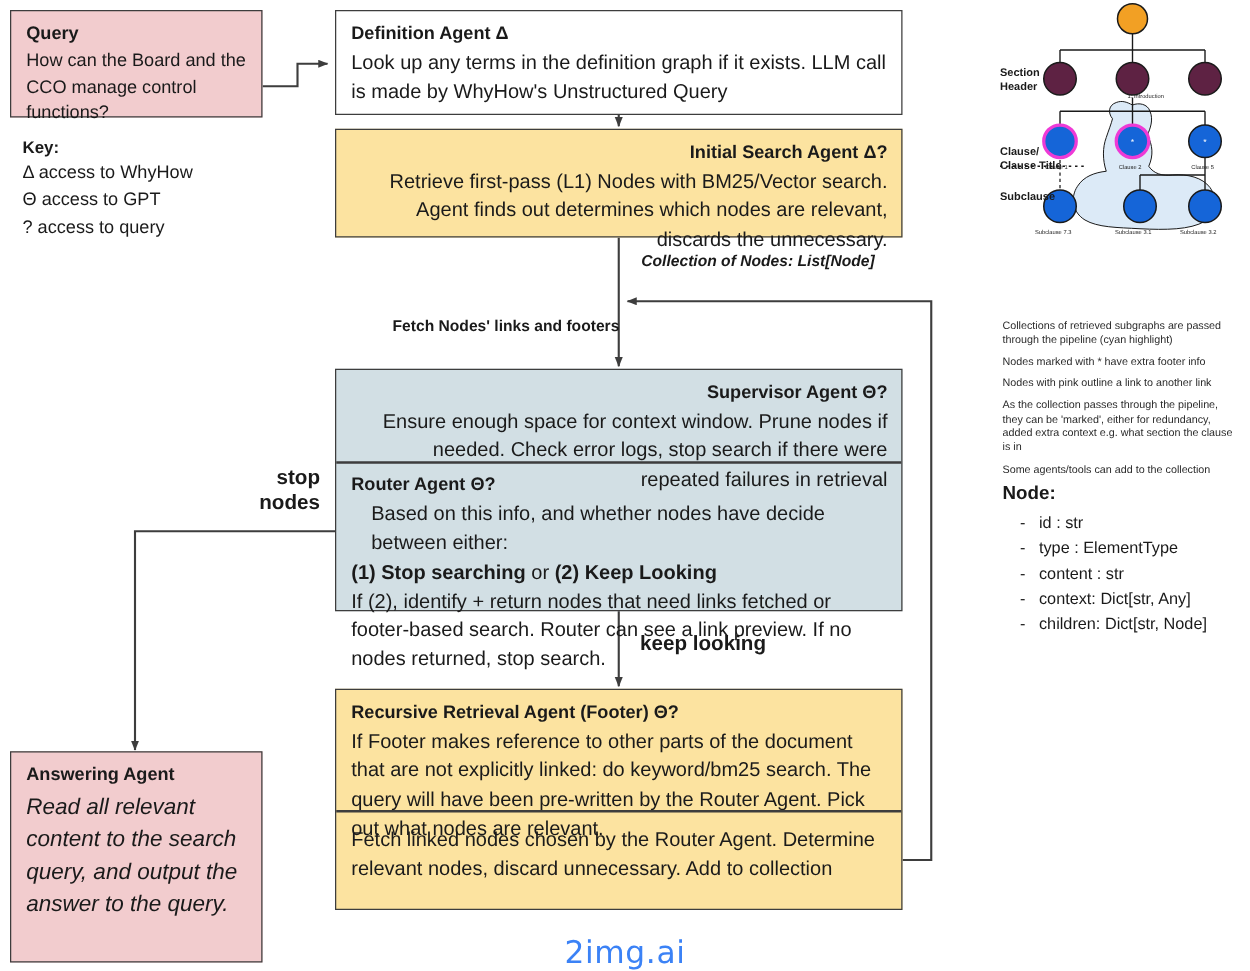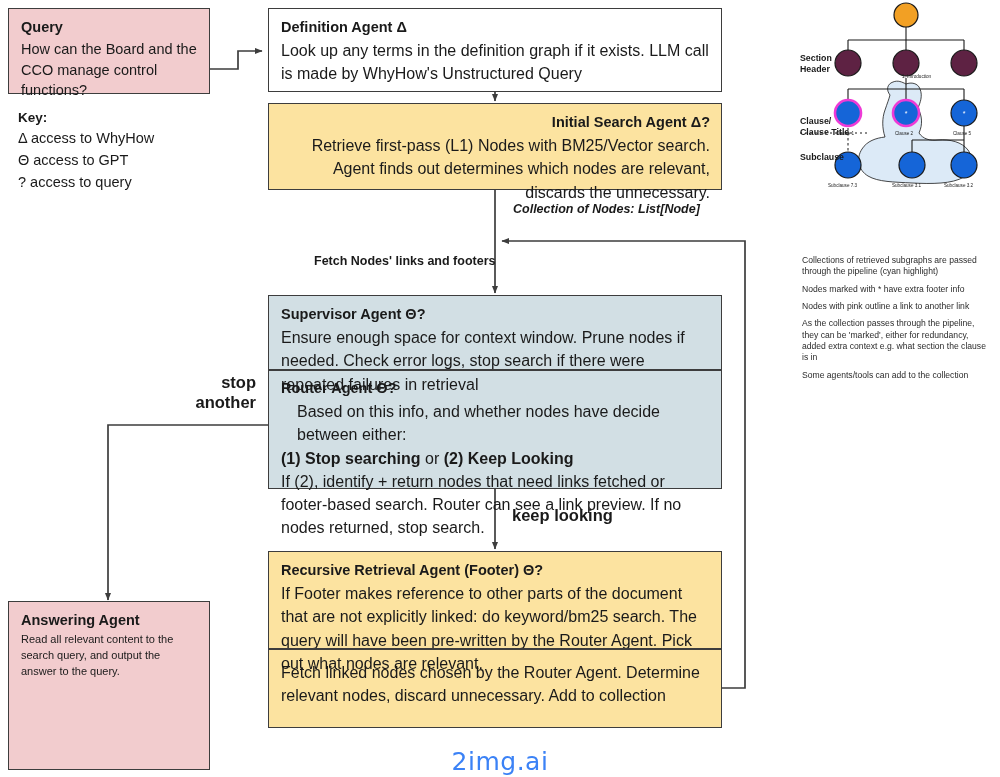--- a/index.html
+++ b/index.html
@@ -72,44 +72,44 @@
 
   <div class="keyblock" style="left:18px;top:108px;width:200px;">
     <span class="kt">Key:</span>
     <span class="kr">Δ access to WhyHow</span>
     <span class="kr">Θ access to GPT</span>
     <span class="kr">? access to query</span>
   </div>
 
   <div class="big-label" style="left:184px;top:373px;width:72px;text-align:right;">
     <span>stop</span><br>
-    <span>another</span>
+    <span>nodes</span>
   </div>
 
   <div class="box pink pad" style="left:8px;top:601px;width:202px;height:169px;">
     <span class="title">Answering Agent</span>
-    <span class="body" style="font-size:11px;line-height:1.45;">Read all relevant content to the search query, and output the answer to the query.</span>
+    <span class="body" style="font-size:18px;line-height:1.45;font-style:italic;">Read all relevant content to the search query, and output the answer to the query.</span>
   </div>
 
   <div class="box white pad" style="left:268px;top:8px;width:454px;height:84px;">
     <span class="title">Definition Agent Δ</span>
     <span class="body">Look up any terms in the definition graph if it exists. LLM call is made by WhyHow's Unstructured Query</span>
   </div>
 
   <div class="box yellow pad" style="left:268px;top:103px;width:454px;height:87px;text-align:right;">
     <span class="title">Initial Search Agent Δ?</span>
     <span class="body">Retrieve first-pass (L1) Nodes with BM25/Vector search. Agent finds out determines which nodes are relevant, discards the unnecessary.</span>
   </div>
 
   <div class="flat-label ital" style="left:513px;top:201px;">Collection of Nodes: List[Node]</div>
 
   <div class="flat-label" style="left:314px;top:253px;">Fetch Nodes' links and footers</div>
 
   <div class="box bluegrey" style="left:268px;top:295px;width:454px;height:194px;">
-    <div class="pad" style="height:73px;box-sizing:border-box;">
+    <div class="pad" style="height:73px;box-sizing:border-box;text-align:right;">
       <span class="title">Supervisor Agent Θ?</span>
       <span class="body">Ensure enough space for context window. Prune nodes if needed. Check error logs, stop search if there were repeated failures in retrieval</span>
     </div>
     <div class="divline" style="top:73px;"></div>
     <div class="pad" style="padding-top:10px;">
       <span class="title">Router Agent Θ?</span>
       <span class="body" style="margin-top:3px;margin-left:16px;">Based on this info, and whether nodes have decide between either:</span>
       <span class="body" style="margin-top:0;"><b>(1) Stop searching</b><span> or </span><b>(2) Keep Looking</b></span>
       <span class="body" style="margin-top:0;">If (2), identify + return nodes that need links fetched or footer-based search. Router can see a link preview. If no nodes returned, stop search.</span>
     </div>
@@ -182,16 +182,26 @@
   <div class="glabel" style="left:800px;top:152px;">Subclause</div>
 
   <div class="rtext" style="left:802px;top:207px;">
     <p>Collections of retrieved subgraphs are passed through the pipeline (cyan highlight)</p>
     <p>Nodes marked with * have extra footer info</p>
     <p>Nodes with pink outline a link to another link</p>
     <p>As the collection passes through the pipeline, they can be 'marked', either for redundancy, added extra context e.g. what section the clause is in</p>
     <p>Some agents/tools can add to the collection</p>
   </div>
 
+  <div class="nodeblock" style="left:802px;top:383px;width:196px;">
+    <span class="nh">Node:</span>
+    <ul>
+      <li>id : str</li>
+      <li>type : ElementType</li>
+      <li>content : str</li>
+      <li>context: Dict[str, Any]</li>
+      <li>children: Dict[str, Node]</li>
+    </ul>
+  </div>
 
   <div class="wm" style="top:747px;">2img.ai</div>
 
 </div>
 
 </body></html>

